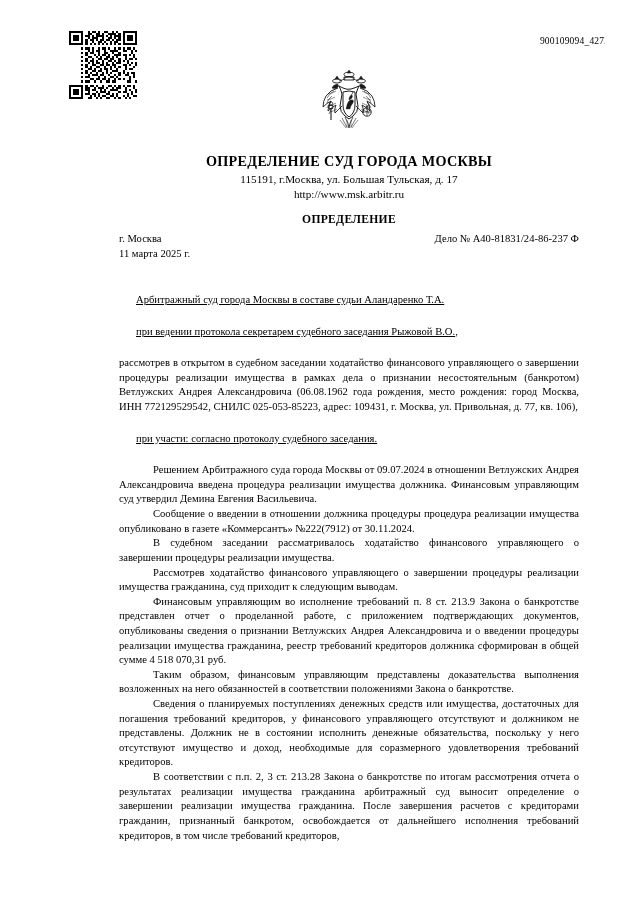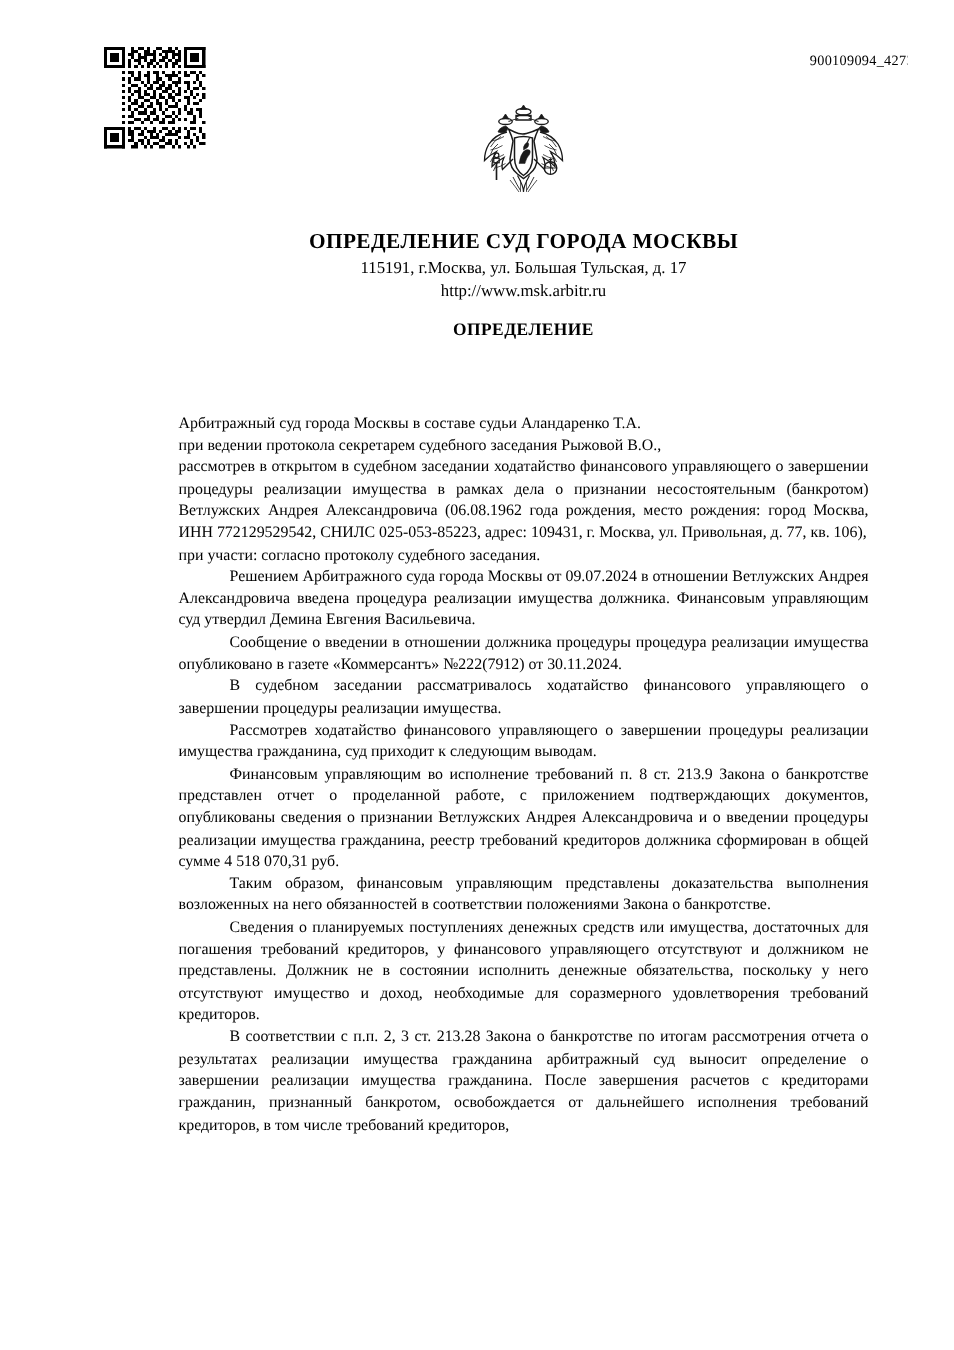--- a/index.html
+++ b/index.html
@@ -108,21 +108,22 @@
   .body-block {
     position: absolute;
     top: 276px;
     left: 88px;
     width: 460px;
     font-size: 10.6px;
     line-height: 1.38;
   }
   .p-plain {
     text-align: left;
-    margin: 0;
+    margin: 17px;
+    text-decoration: underline;
   }
   .p-just {
     text-align: justify;
     text-justify: inter-word;
     margin: 0;
   }
   .p-ind {
     text-align: justify;
     text-justify: inter-word;
     margin: 0;
@@ -455,20 +456,27 @@
     </svg>
   </div>
 
   <div class="heading">
     <div class="court-name">ОПРЕДЕЛЕНИЕ СУД ГОРОДА МОСКВЫ</div>
     <div class="court-addr">115191, г.Москва, ул. Большая Тульская, д. 17</div>
     <div class="court-url">http://www.msk.arbitr.ru</div>
     <div class="doc-type">ОПРЕДЕЛЕНИЕ</div>
   </div>
 
+  <div class="meta">
+    <div class="meta-row">
+      <span class="meta-left">г. Москва</span>
+      <span class="meta-right">Дело № А40-81831/24-86-237 Ф</span>
+    </div>
+    <div class="meta-date">11 марта 2025 г.</div>
+  </div>
 
   <div class="body-block">
 
     <p class="p-plain">Арбитражный суд города Москвы в составе судьи Аландаренко Т.А.</p>
     <p class="p-plain">при ведении протокола секретарем судебного заседания Рыжовой В.О.,</p>
     <p class="p-just">рассмотрев в открытом в судебном заседании      ходатайство финансового управляющего о завершении процедуры реализации имущества в рамках дела о признании несостоятельным (банкротом) Ветлужских Андрея Александровича (06.08.1962 года рождения, место рождения: город Москва, ИНН 772129529542, СНИЛС 025-053-85223, адрес: 109431, г. Москва, ул. Привольная, д. 77, кв. 106),</p>
     <p class="p-plain">при участи: согласно протоколу судебного заседания.</p>
 
 
     <p class="p-ind">Решением Арбитражного суда города Москвы от 09.07.2024 в отношении Ветлужских Андрея Александровича введена процедура реализации имущества должника. Финансовым управляющим суд утвердил Демина Евгения Васильевича.</p>

